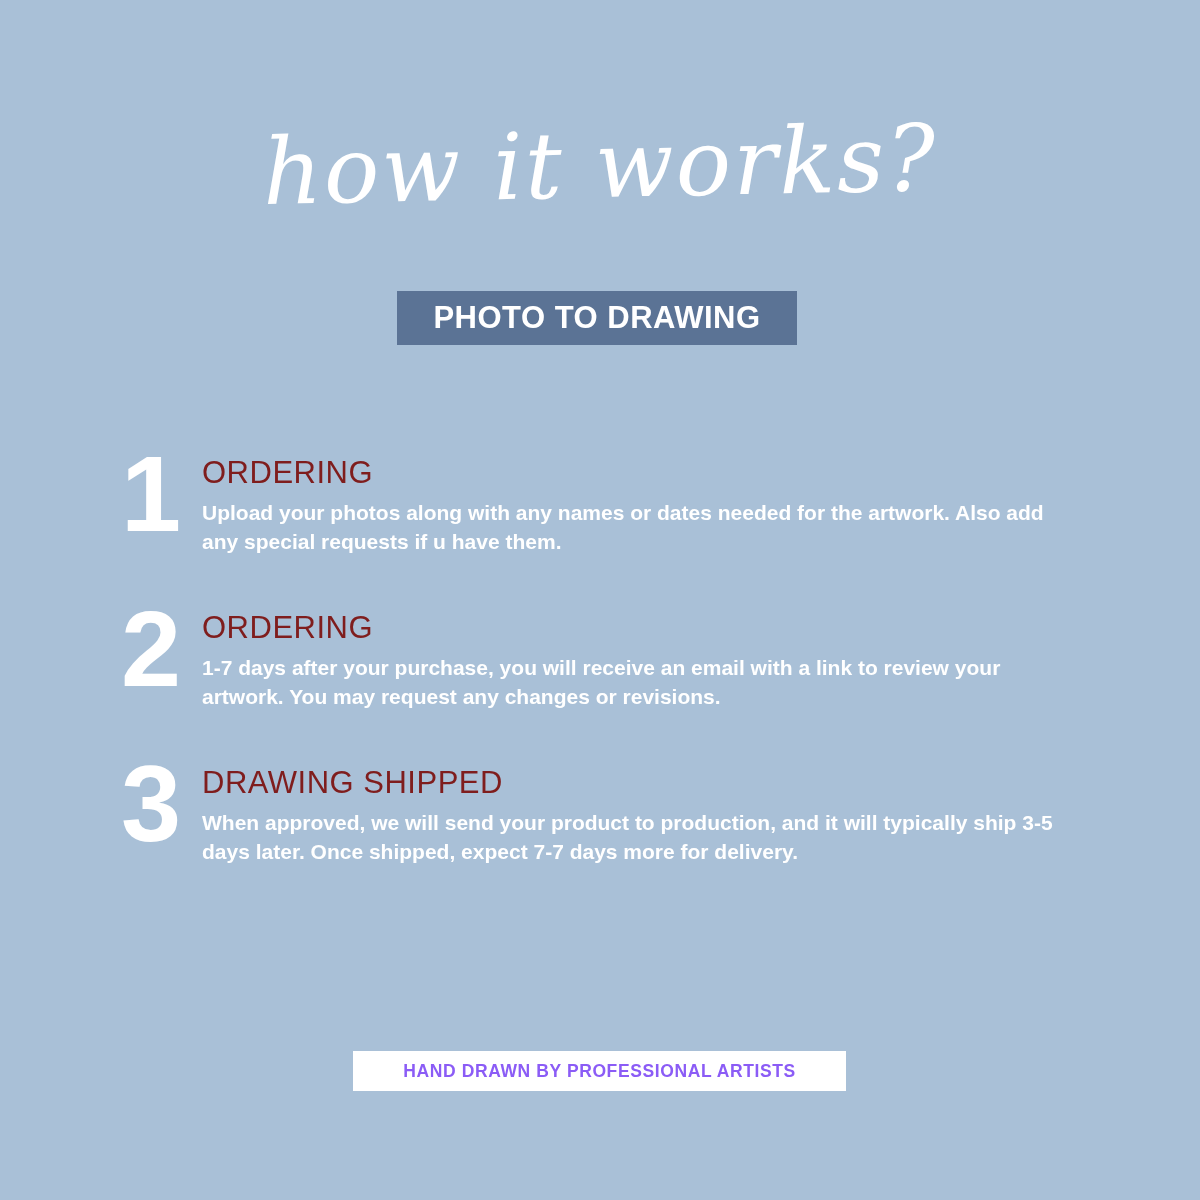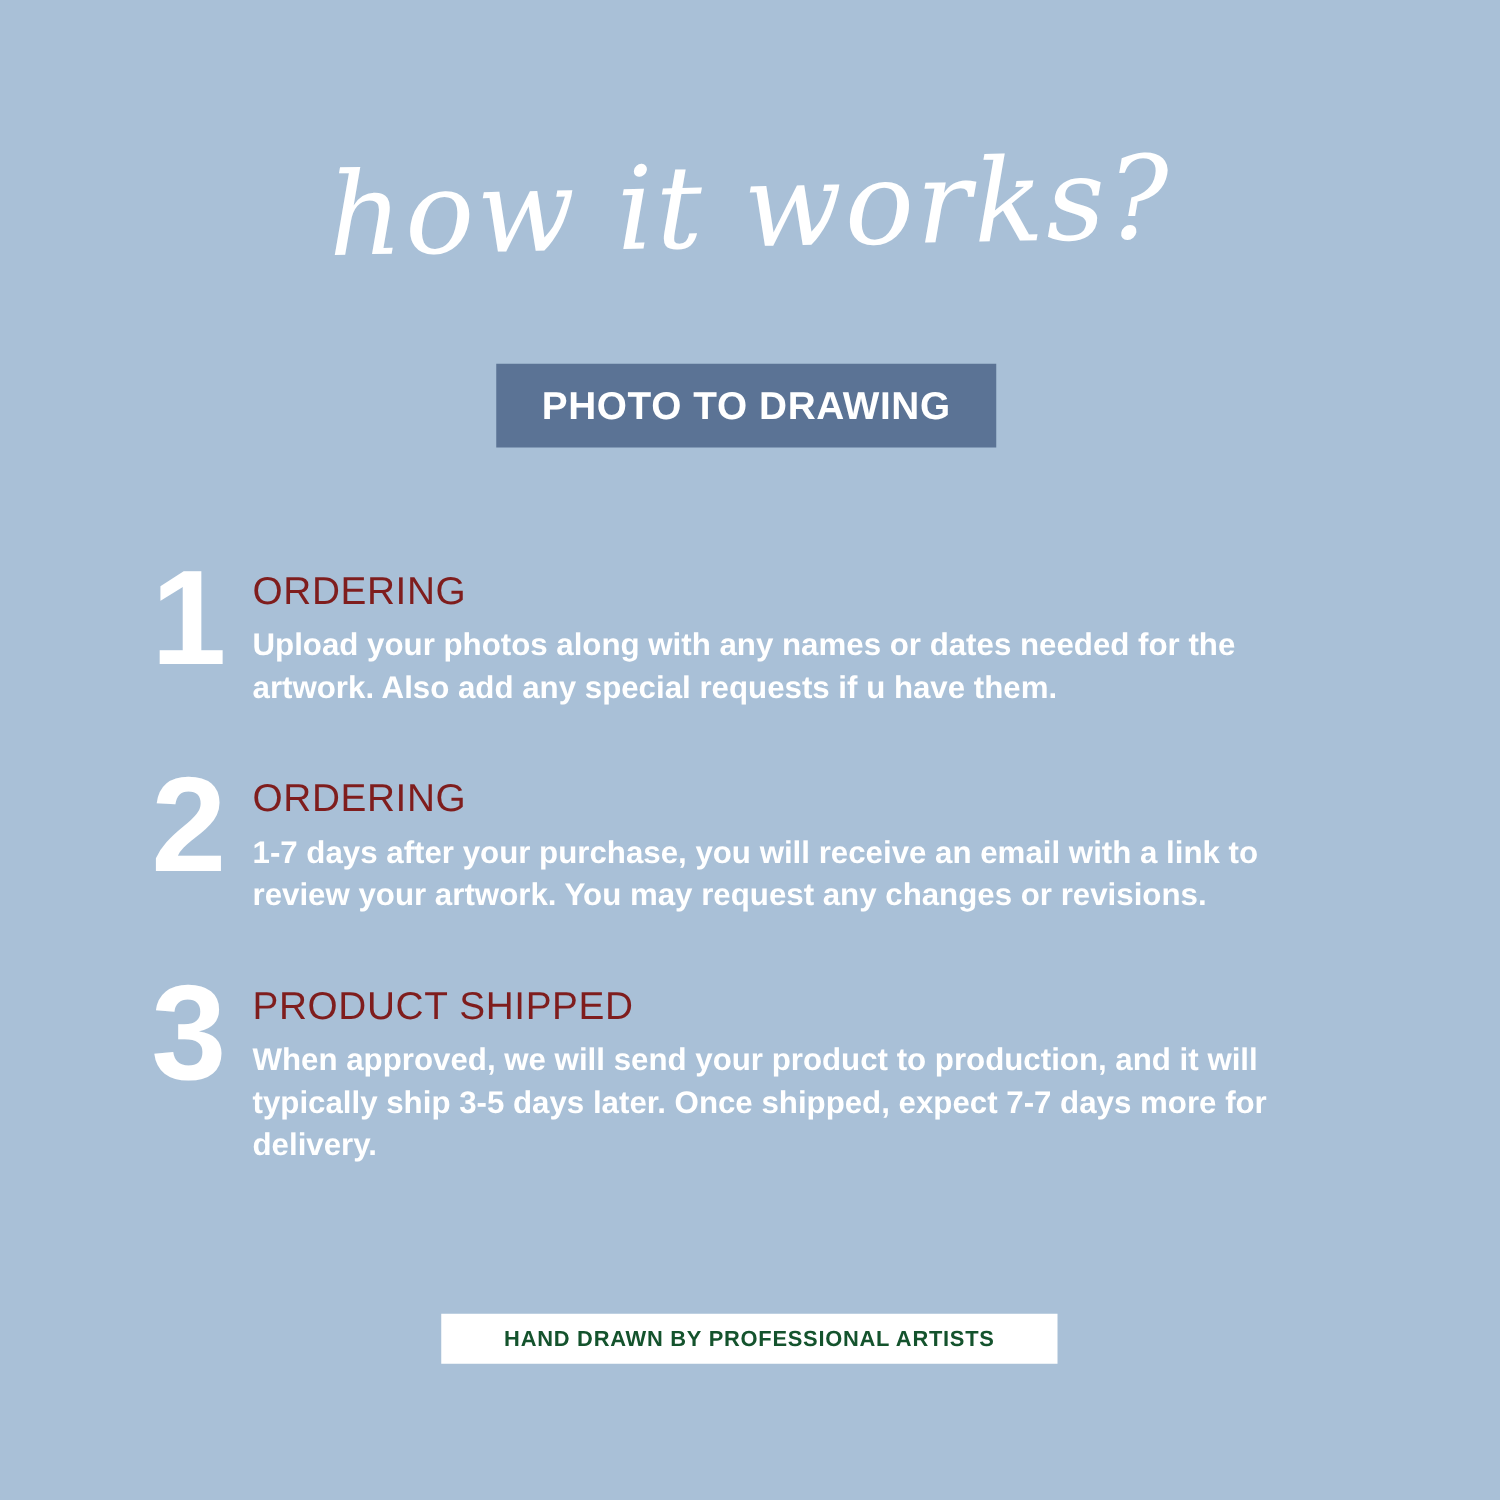--- a/index.html
+++ b/index.html
@@ -36,21 +36,21 @@
     letter-spacing: 2px;
     transform: rotate(-1.2deg);
   }
 
   
   .badge {
     position: absolute;
     top: 291px;
     left: 397px;
     width: 400px;
-    height: 67px;
+    height: 54px;
     background: #5b7395;
     display: flex;
     align-items: center;
     justify-content: center;
   }
   .badge-label {
     color: #ffffff;
     font-size: 31px;
     font-weight: bold;
     letter-spacing: 0.5px;
@@ -86,40 +86,40 @@
   }
   .step-title {
     color: #7f1d1d;
     font-size: 31px;
     font-weight: 400;
     letter-spacing: 0.5px;
     margin-bottom: 8px;
   }
   .step-desc {
     color: #ffffff;
-    font-size: 25px;
+    font-size: 21px;
     font-weight: bold;
     line-height: 1.36;
     max-width: 870px;
   }
 
   
   .footer-banner {
     position: absolute;
     left: 353px;
     top: 1051px;
     width: 493px;
     height: 40px;
     background: #ffffff;
     display: flex;
     align-items: center;
     justify-content: center;
   }
   .footer-label {
-    color: #14532d;
+    color: #8b5cf6;
     font-size: 17.5px;
     font-weight: bold;
     letter-spacing: 0.6px;
   }
 </style>
 </head>
 <body>
 
 <div class="page">
 
@@ -143,21 +143,21 @@
       <div class="step-number">2</div>
       <div class="step-body">
         <div class="step-title">ORDERING</div>
         <div class="step-desc">1-7 days after your purchase, you will receive an email with a link to review your artwork. You may request any changes or revisions.</div>
       </div>
     </div>
 
     <div class="step">
       <div class="step-number">3</div>
       <div class="step-body">
-        <div class="step-title">PRODUCT SHIPPED</div>
+        <div class="step-title">DRAWING SHIPPED</div>
         <div class="step-desc">When approved, we will send your product to production, and it will typically ship 3-5 days later. Once shipped, expect 7-7 days more for delivery.</div>
       </div>
     </div>
 
   </div>
 
   <div class="footer-banner">
     <span class="footer-label">HAND DRAWN BY PROFESSIONAL ARTISTS</span>
   </div>
 

